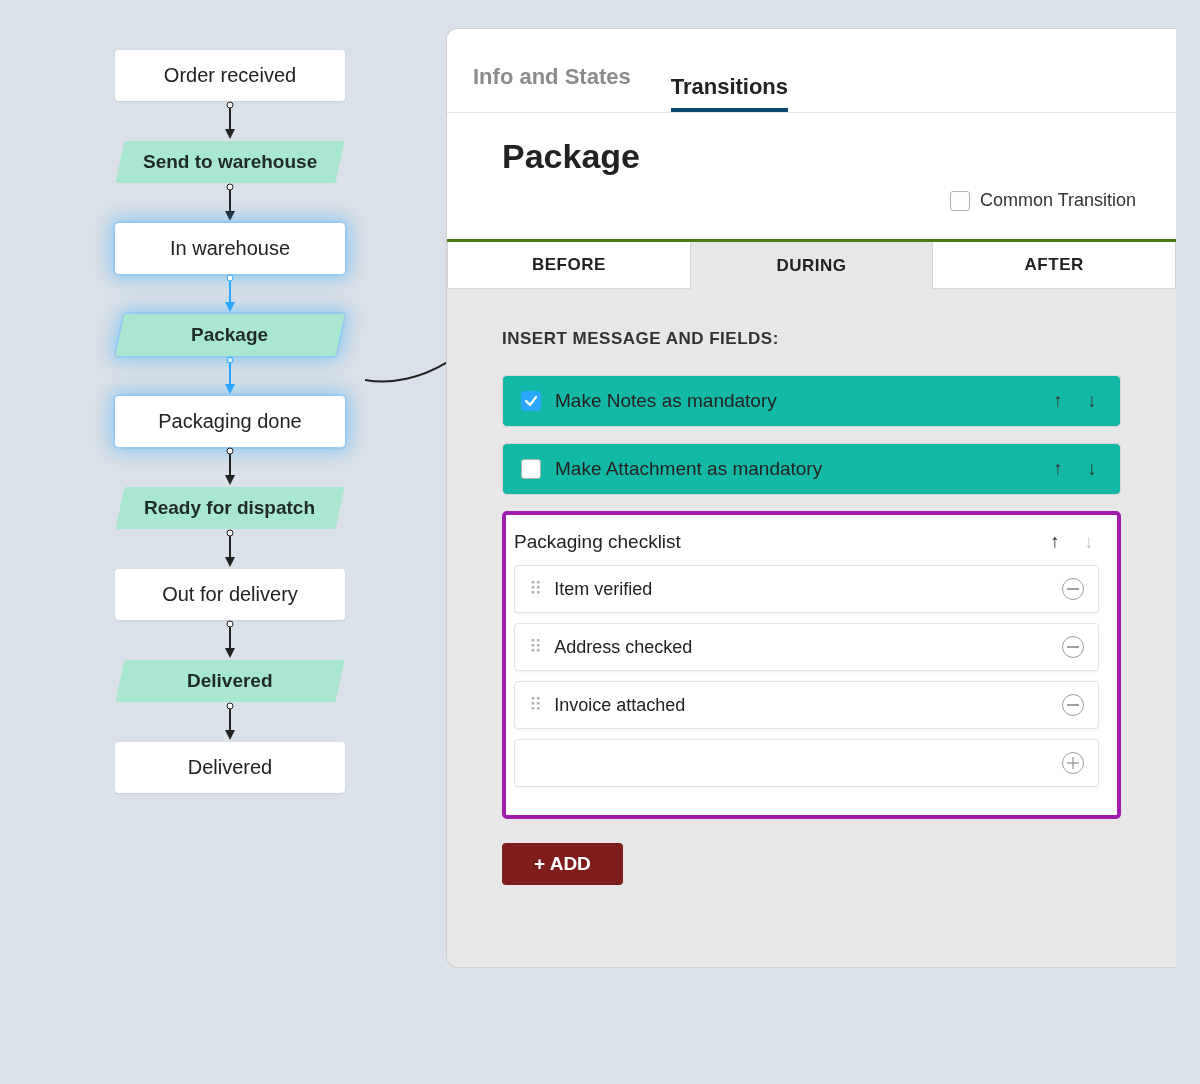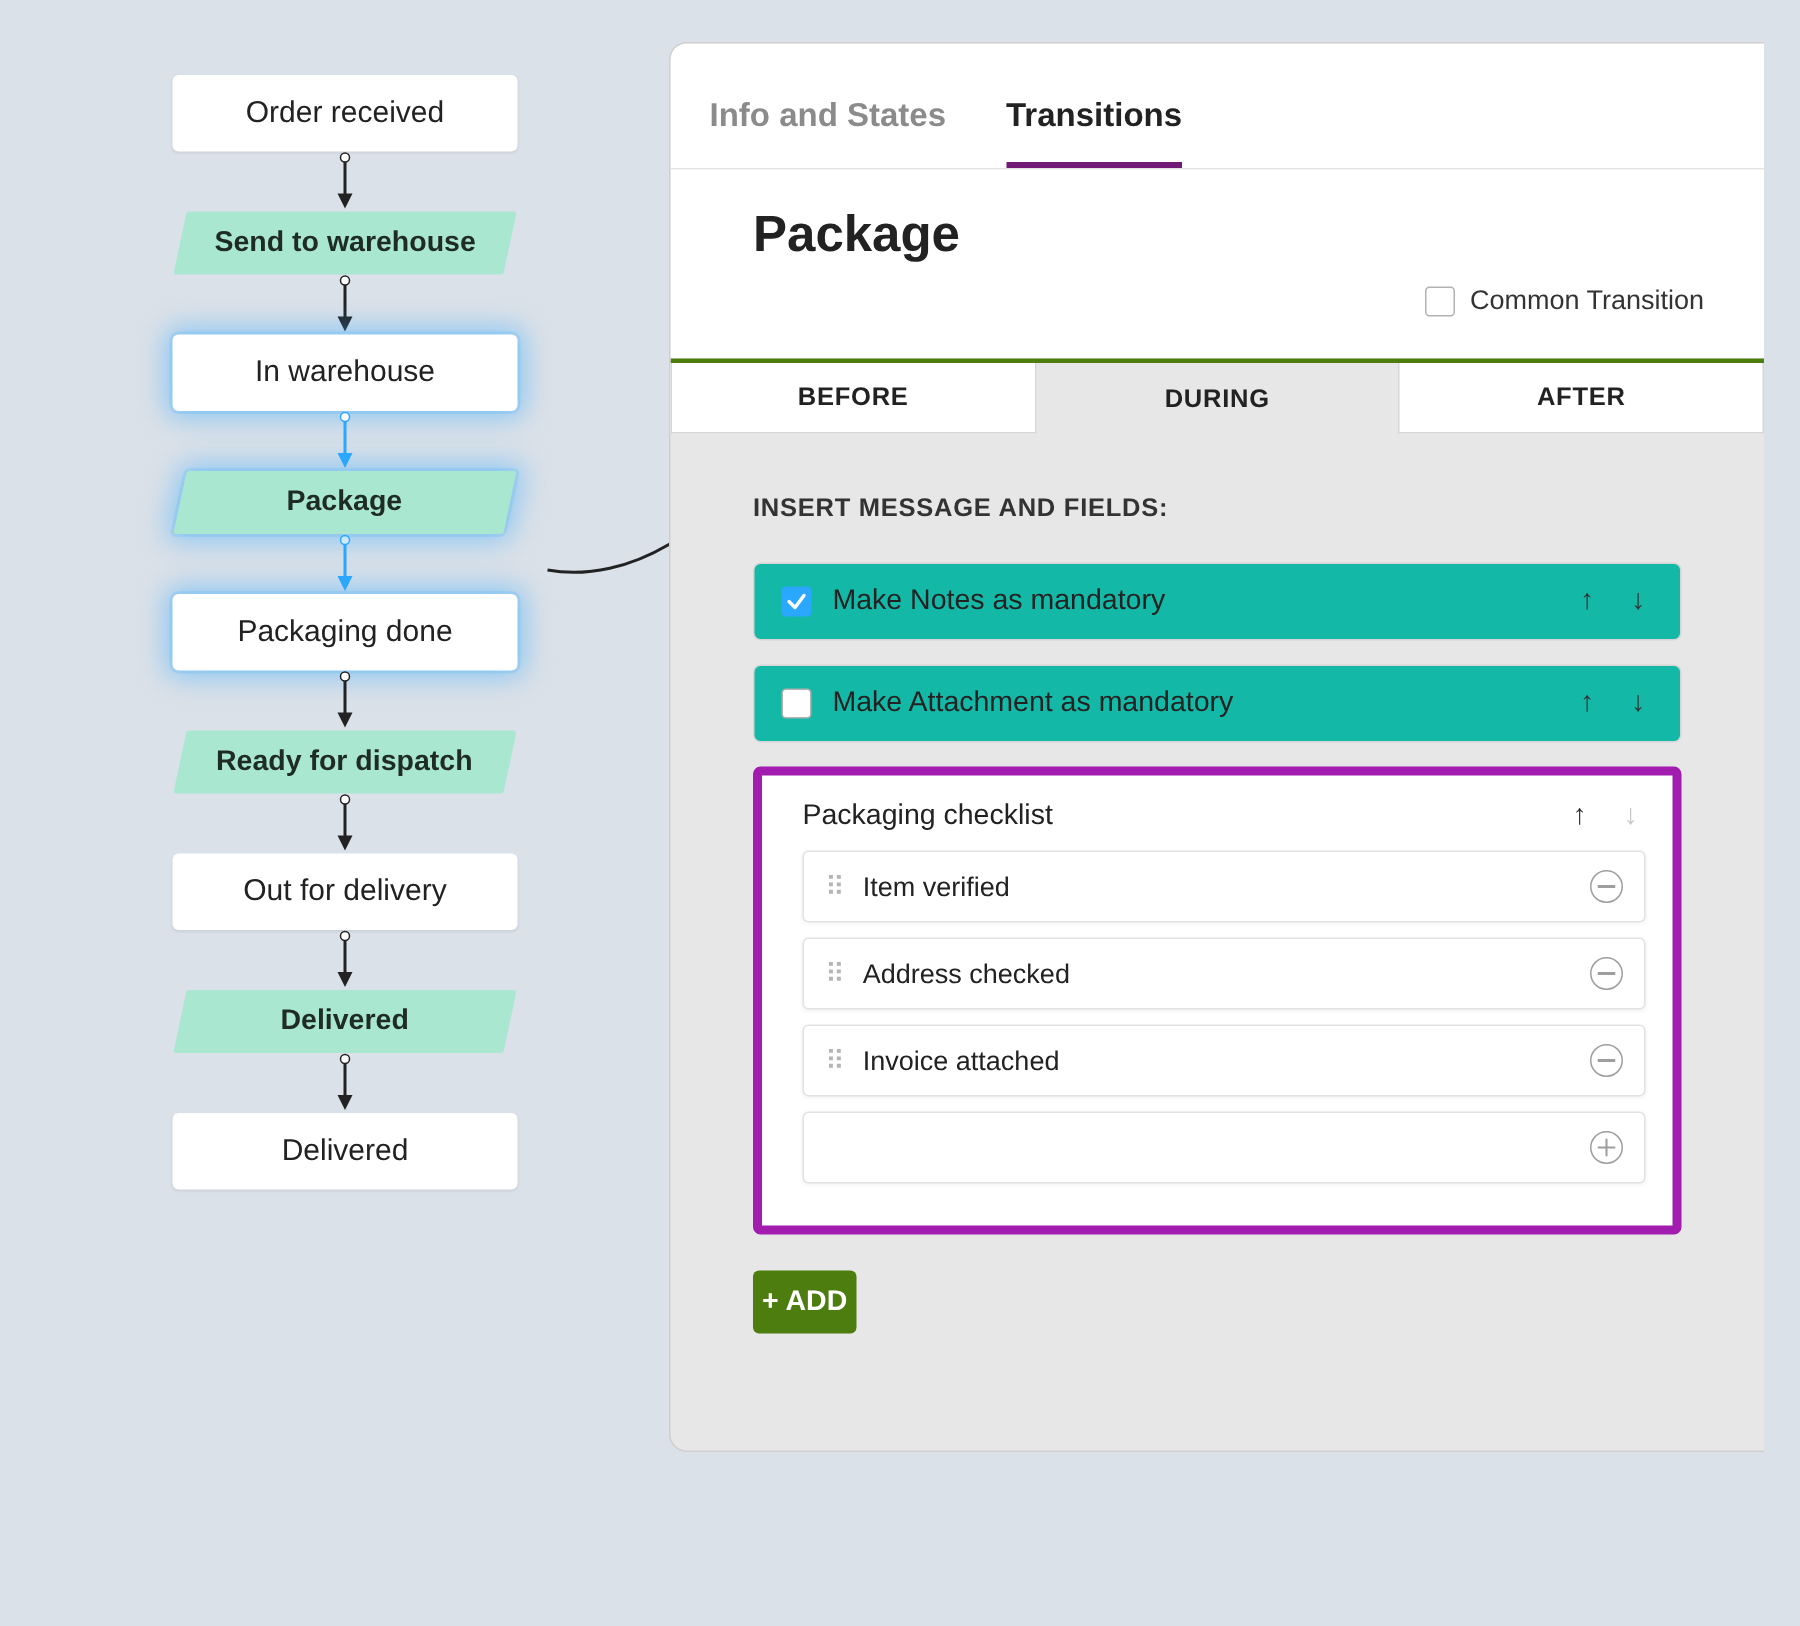--- a/index.html
+++ b/index.html
@@ -82,22 +82,22 @@
   }
   .tab-top {
     font-size: 22px;
     font-weight: 600;
     color: #8b8b8b;
     padding-bottom: 22px;
     cursor: pointer;
   }
   .tab-top.active {
     color: #222;
-    border-bottom: 4px solid #701a75;
-    padding-bottom: 18px;
+    border-bottom: 4px solid #0c4a6e;
+    padding-bottom: 8px;
   }
   .panel-head {
     background:#fff;
     padding: 24px 40px 28px 55px;
   }
   .panel-title {
     font-size: 34px;
     font-weight: 700;
     color: #222;
     margin-bottom: 14px;
@@ -150,23 +150,23 @@
     font-size: 19px;
     color:#222;
   }
   .field .label { flex:1; margin-left: 14px; }
   .arrows { display:flex; gap: 14px; }
   .updown { width:20px; height:20px; display:flex; align-items:center; justify-content:center; color:#333; }
   .updown.dim { color:#c7c7c7; }
 
   .group {
     background:#fff;
-    border:6px solid #a21caf;
+    border:4px solid #a21caf;
     border-radius: 5px;
-    padding: 16px 18px 18px 27px;
+    padding: 16px 18px 18px 8px;
     margin-bottom: 24px;
   }
   .group-head {
     display:flex; align-items:center; margin-bottom:12px;
     font-size: 19px; color:#222;
   }
   .group-head .label { flex:1; }
   .sub {
     background:#fff;
     border:1px solid #e2e2e2;
@@ -180,27 +180,27 @@
   }
   .sub .label { flex:1; margin-left: 12px; }
   .drag { color:#b5b5b5; }
   .circ {
     width:22px; height:22px; border:1.4px solid #9e9e9e; border-radius:50%;
     display:flex; align-items:center; justify-content:center;
   }
   .sub.empty { justify-content:flex-end; color:#9e9e9e; }
 
   .add-btn {
-    background:#4d7c0f;
+    background:#7f1d1d;
     color:#fff;
     font-size: 19px;
     font-weight: 700;
     border:none;
     border-radius:4px;
-    padding: 10px 6px;
+    padding: 10px 32px;
     cursor:pointer;
   }
 
   
   .curve {
     position:absolute;
     left: 360px;
     top: 290px;
     pointer-events:none;
   }

